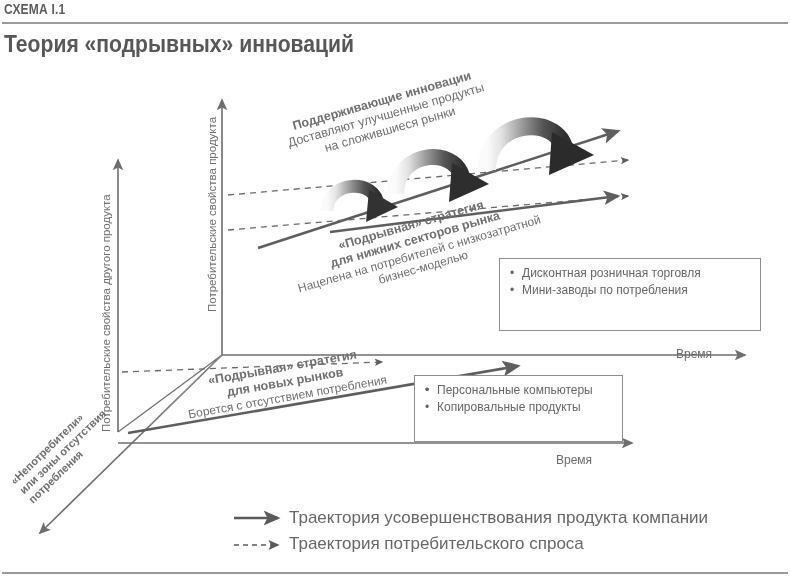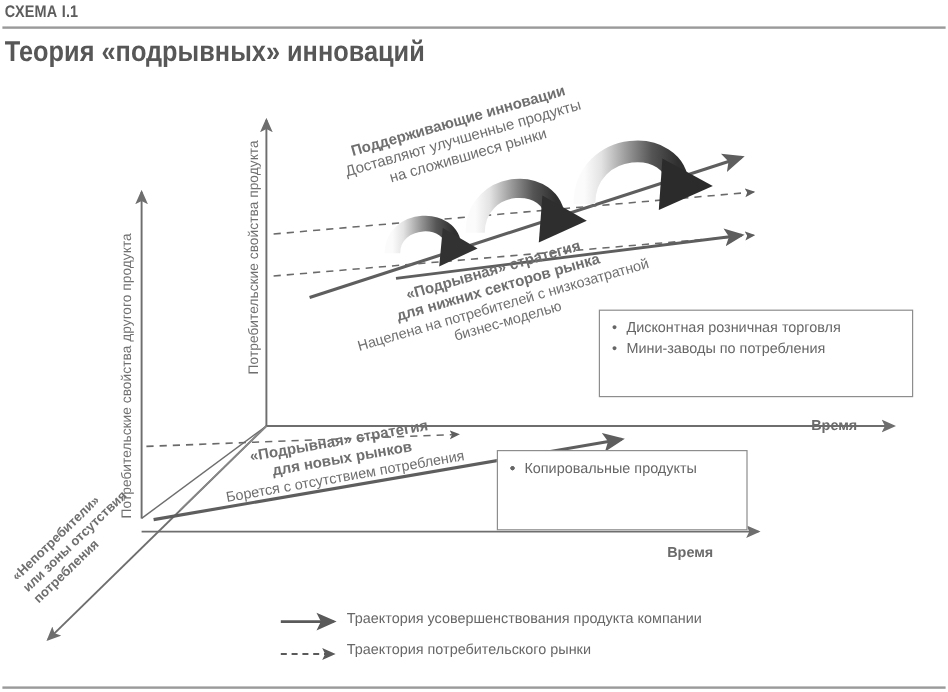--- a/index.html
+++ b/index.html
@@ -112,26 +112,26 @@
 
   
   #legend { position: absolute; left: 232px; top: 506px; }
   .legend-row {
     position: relative;
     height: 26px;
   }
   .legend-text {
     position: absolute;
     left: 57px; top: 2px;
-    font-size: 12px;
+    font-size: 17px;
     color: #676767;
     white-space: nowrap;
   }
 
-  .time-label { font-size: 12px; color: #6b6b6b; font-weight: bold; }
+  .time-label { font-size: 12px; color: #6b6b6b; }
 </style>
 </head>
 <body>
 
 <div id="header">
   <div id="schema-label">СХЕМА I.1</div>
   <div id="header-rule"></div>
   <div id="main-title">Теория «подрывных» инноваций</div>
 </div>
 <div id="footer-rule"></div>
@@ -277,28 +277,29 @@
   </ul>
 </div>
 
 <div class="callout" style="left:414px; top:375px; width:209px; height:67px;">
   <ul>
     <li>
       <span class="bullet">•</span>
     </li>
     <li>
       <span class="bullet">•</span>
+      <span>Персональные компьютеры</span>
     </li>
     <li>
       <span class="bullet">•</span>
       <span>Копировальные продукты</span>
     </li>
   </ul>
 </div>
 
 <div id="legend">
   <div class="legend-row">
     <span class="legend-text">Траектория усовершенствования продукта компании</span>
   </div>
   <div class="legend-row">
-    <span class="legend-text">Траектория потребительского рынки</span>
+    <span class="legend-text">Траектория потребительского спроса</span>
   </div>
 </div>
 
 </body></html>

